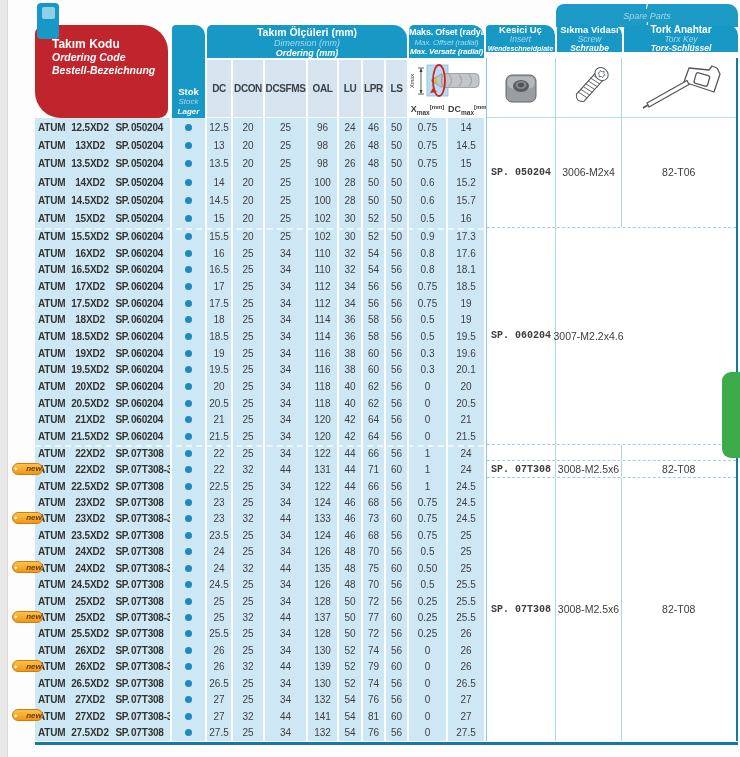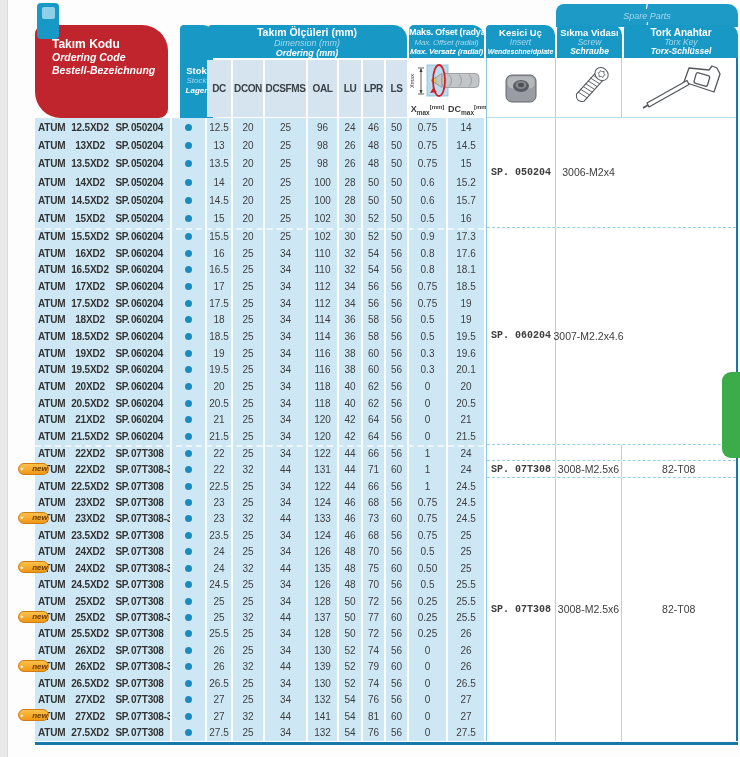--- a/index.html
+++ b/index.html
@@ -10,22 +10,22 @@
   
   .hbox { position:absolute; background:#1798c5; color:#fff; text-align:center; white-space:nowrap; }
   .red-box { left:35px; top:25px; width:133px; height:93px; background:#c0242c;
              border-radius:9px 26px 9px 26px; text-align:left; padding:12px 0 0 17px; z-index:1; }
   .rb1 { font-size:12px; font-weight:bold; line-height:14px; }
   .rb2 { font-size:10.5px; font-weight:bold; font-style:italic; line-height:13px; }
   .clip { position:absolute; left:37px; top:3px; width:22px; height:36px; background:#1798c5;
           border-radius:4px; z-index:2; }
   .clip-inner { width:13px; height:12px; background:#8fd0e8; border-radius:2px; margin:4px auto 0; }
 
-  .stok-box { left:180px; top:25px; width:33px; height:93px; border-radius:4px 10px 0 0;
-              display:flex; flex-direction:column; justify-content:flex-end; align-items:center; padding-bottom:23px; }
+  .stok-box { left:172px; top:25px; width:33px; height:93px; border-radius:4px 10px 0 0;
+              display:flex; flex-direction:column; justify-content:flex-end; align-items:center; padding-bottom:2px; }
   .s1 { font-size:9.5px; font-weight:bold; line-height:11px; }
   .s2 { font-size:8px; font-style:italic; color:#a5d8ec; line-height:9.5px; }
   .s3 { font-size:8px; font-style:italic; font-weight:bold; line-height:9.5px; }
 
   .dim-box { left:207px; top:25px; width:200px; height:33px; border-radius:5px 14px 0 0;
              display:flex; flex-direction:column; justify-content:center; }
   .d1 { font-size:10.5px; font-weight:bold; line-height:12px; }
   .d2 { font-size:9px; font-style:italic; color:#a5d8ec; line-height:10px; }
   .d3 { font-size:9px; font-style:italic; font-weight:bold; line-height:10px; }
 
@@ -39,21 +39,21 @@
   .o1 { font-size:9px; font-weight:bold; line-height:10.5px; letter-spacing:-0.2px; }
   .o2 { font-size:8px; font-style:italic; color:#a5d8ec; line-height:9px; letter-spacing:-0.2px; }
   .o3 { font-size:8px; font-style:italic; font-weight:bold; line-height:9px; letter-spacing:-0.2px; }
   .off-body { position:absolute; left:409px; top:60px; width:75px; height:57px; background:#fff; }
   .off-labels { position:absolute; left:0; bottom:1px; width:75px; display:grid;
                 grid-template-columns:37px 36px; column-gap:2px; }
   .ol { text-align:center; font-size:9px; font-weight:bold; color:#3b3b3d; white-space:nowrap; }
   .ol sub { font-size:6.5px; }
   .ol .mm { font-size:6px; vertical-align:3px; }
 
-  .sp-box { display:flex; flex-direction:column; justify-content:center; height:33px; top:25px; border-radius:4px 10px 0 0; }
+  .sp-box { display:flex; flex-direction:column; justify-content:center; height:27px; top:25px; border-radius:4px 10px 0 0; }
   .insert-box { left:486px; width:69px; }
   .screw-box  { left:557px; width:65px; }
   .torx-box   { left:624px; width:114px; }
   .p1 { font-size:10px; font-weight:bold; line-height:11px; }
   .p2 { font-size:8.5px; font-style:italic; color:#a5d8ec; line-height:9.5px; }
   .p3 { font-size:8.5px; font-style:italic; font-weight:bold; line-height:9.5px; }
   .insert-box .p1 { font-size:9.5px; } .insert-box .p3 { font-size:7px; }
   .screw-box .p1 { font-size:9.5px; }
 
   .spare-bar { position:absolute; left:556px; top:4px; width:182px; height:23px; background:#1e9ac6;
@@ -82,21 +82,21 @@
   .pcell { border-left:1.5px solid #a9d7e8; display:flex; align-items:center; justify-content:center; }
   .pcell:first-child { border-left:none;font-family:Liberation Mono, monospace; }
   .icon-row { height:60px; border-bottom:1px solid #b9dded; }
   .blk { border-bottom:1px dashed #9ccfe3; }
   .blk.last { border-bottom:none; }
   .blk .pcell { font-size:10.5px; color:#3d3d3f; white-space:nowrap; }
   .blk .pcell.insert-val { font-size:10px; font-weight:bold; }
 
   
   .badges { position:absolute; left:0; top:118px; width:35px; height:623px; z-index:4; }
-  .new-badge { position:absolute; left:18px; width:31px; height:12px; border-radius:7px;
+  .new-badge { position:absolute; left:12px; width:31px; height:12px; border-radius:7px;
                background:linear-gradient(180deg,#fcc14a,#ef9816); border:1px solid #cf7d12;
                color:#6b3a00; font-size:8px; font-weight:bold; font-style:italic;
                display:flex; align-items:center; justify-content:center; gap:8px; }
   .new-badge .star { color:#fff; font-size:6px; font-style:normal; }
   .green-tab { position:absolute; left:722px; top:372px; width:18px; height:86px;
                background:#3cab4a; border-radius:9px 0 0 9px; }
   .bottom-line { position:absolute; left:35px; top:742px; width:703px; height:2.5px; background:#1578a6; }
 </style>
 </head>
 <body>
@@ -214,20 +214,21 @@
             <polygon points="58,19.5 60,23.5 20,46 18,42"></polygon>
             <line x1="19" y1="44" x2="14" y2="47" stroke-width="2"></line>
           </g>
         </svg>
       </div>
     </div>
     <div id="blocks">
         <div class="pgrid blk" style="height: 109.98px;">
           <div class="pcell insert-val">SP. 050204</div>
           <div class="pcell screw-val">3006-M2x4</div>
+          <div class="pcell torx-val">82-T06</div>
         </div>
         <div class="pgrid blk" style="height: 216.97px;">
           <div class="pcell insert-val">SP. 060204</div>
           <div class="pcell screw-val">3007-M2.2x4.6</div>
         </div>
         <div class="pgrid blk" style="height: 16.45px;">
           <div class="pcell insert-val"></div>
           <div class="pcell screw-val"></div>
           <div class="pcell torx-val"></div>
         </div>

